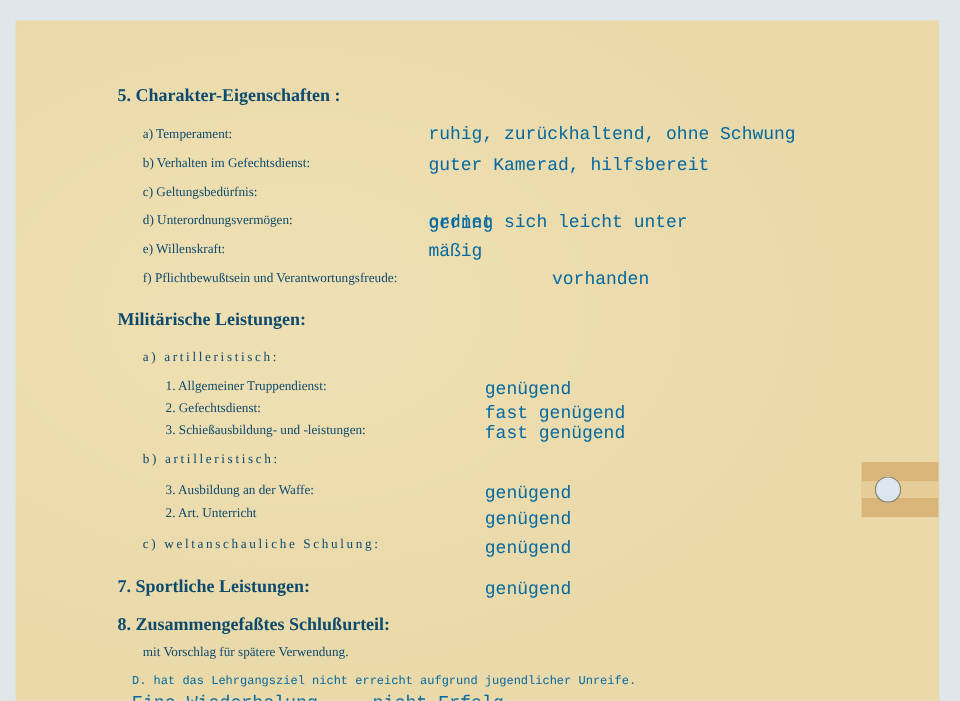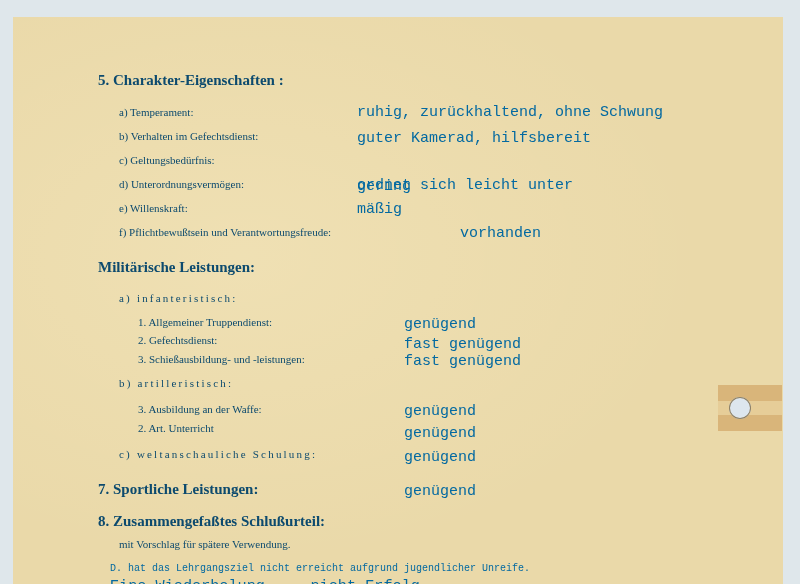--- a/index.html
+++ b/index.html
@@ -61,21 +61,21 @@
 <div class="abs type" style="left:357px;top:177px;">ordnet sich leicht unter</div>
 
 <div class="abs serif lbl" style="left:119px;top:202px;">e) Willenskraft:</div>
 <div class="abs type" style="left:357px;top:201px;">mäßig</div>
 
 <div class="abs serif lbl" style="left:119px;top:226px;">f) Pflichtbewußtsein und Verantwortungsfreude:</div>
 <div class="abs type" style="left:460px;top:225px;">vorhanden</div>
 
 <div class="abs serif bold h" style="left:98px;top:259px;">Militärische Leistungen:</div>
 
-<div class="abs serif lbl spaced" style="left:119px;top:292px;">a) infanteristisch:</div>
+<div class="abs serif lbl spaced" style="left:119px;top:292px;">a) artilleristisch:</div>
 
 <div class="abs serif lbl" style="left:138px;top:316px;">1. Allgemeiner Truppendienst:</div>
 <div class="abs type" style="left:404px;top:316px;">genügend</div>
 
 <div class="abs serif lbl" style="left:138px;top:334px;">2. Gefechtsdienst:</div>
 <div class="abs type" style="left:404px;top:336px;">fast genügend</div>
 
 <div class="abs serif lbl" style="left:138px;top:353px;">3. Schießausbildung- und -leistungen:</div>
 <div class="abs type" style="left:404px;top:353px;">fast genügend</div>
 

